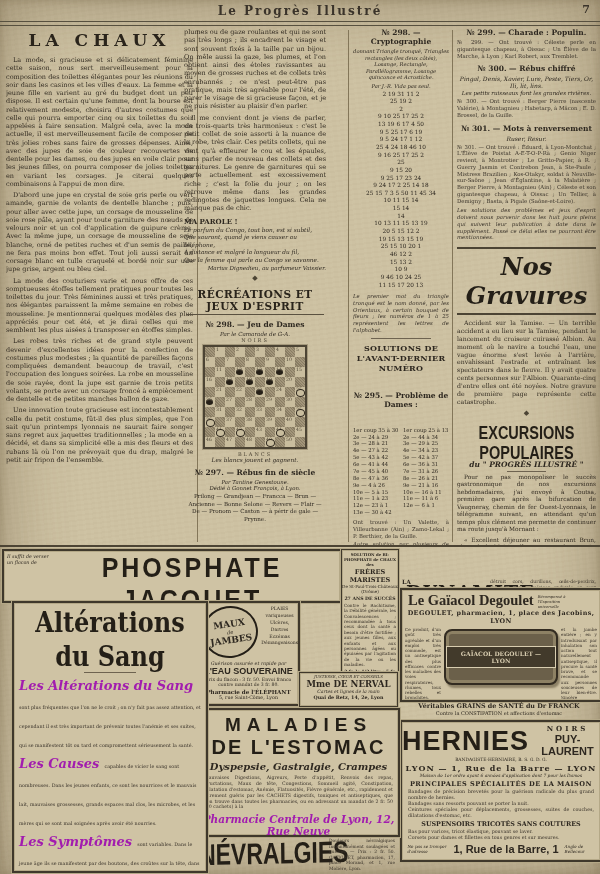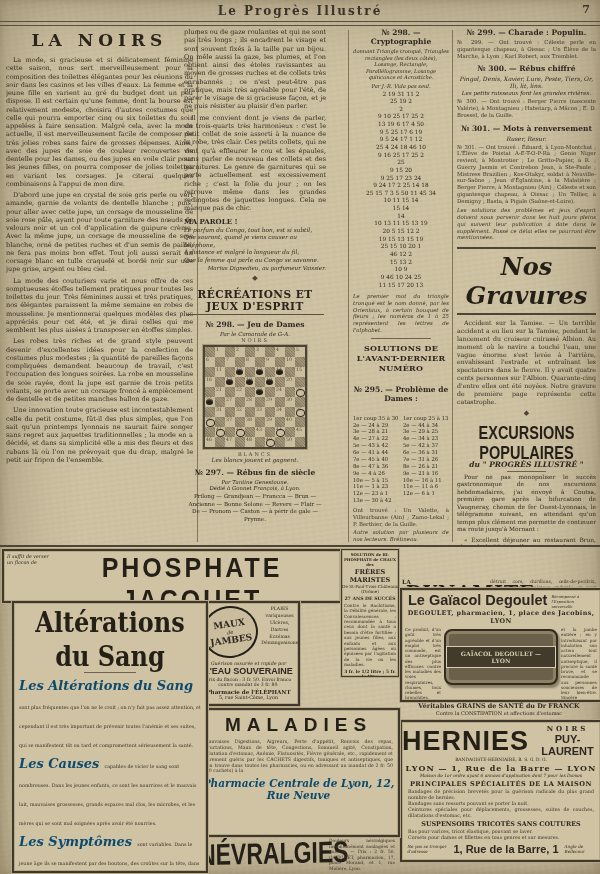--- a/index.html
+++ b/index.html
@@ -56,21 +56,21 @@
   .exc-title{font-size:14.5px;font-weight:bold;text-align:center;font-family:"Liberation Sans",sans-serif;
     transform:scaleY(1.25);transform-origin:top;letter-spacing:0px;color:#241f17;margin-top:6px;}
   .exc-sub{font-size:7.5px;font-style:italic;font-weight:bold;text-align:center;margin:5px 0 2px 0;}
   
   .adbox{position:absolute;border:2px solid #3f382b;box-shadow:0 0 0 1px #b4a887, inset 0 0 0 1px #b4a887;
     background:#cfc3a4;overflow:hidden;}
   .phos-title{font-size:25px;font-weight:bold;letter-spacing:3px;text-align:center;
     font-family:"Liberation Sans",sans-serif;transform:scaleY(1.1);transform-origin:top;color:#241f17;}
   .alter-title{font-size:24px;font-weight:bold;text-align:center;font-family:"DejaVu Serif",serif;
     transform:scaleY(1.15);transform-origin:top;color:#241f17;}
-  .script-h{font-size:13px;font-weight:bold;font-style:italic;color:#0c4a6e;}
+  .script-h{font-size:13px;font-weight:bold;font-style:italic;color:#a21caf;}
   .oval{border:2px solid #241f17;border-radius:50%;width:64px;height:48px;display:flex;flex-direction:column;
     align-items:center;justify-content:center;transform:rotate(-8deg);margin:3px;background:#c9bd9e;}
   .hern-title{font-size:27px;font-weight:bold;font-family:"Liberation Sans",sans-serif;color:#241f17;letter-spacing:1px;}
   .est-t1{font-size:19px;font-weight:bold;letter-spacing:6px;font-family:"Liberation Sans",sans-serif;text-align:center;color:#241f17;}
   .est-t2{font-size:20px;font-weight:bold;letter-spacing:2px;font-family:"Liberation Sans",sans-serif;text-align:center;color:#241f17;}
   .est-t3{font-size:10px;font-weight:bold;font-style:italic;text-align:center;margin-top:2px;}
   .nev-title{font-size:23px;font-weight:bold;font-family:"Liberation Sans",sans-serif;transform:scaleY(1.3) rotate(-1deg);
     transform-origin:left center;color:#241f17;}
   .dyn-title{font-size:19px;font-weight:bold;font-family:"DejaVu Serif",serif;transform:scaleY(1.2);color:#241f17;letter-spacing:1px;}
   .tin{width:110px;height:52px;margin:2px auto;border-radius:8px;background:#6b604a;border:2px solid #332c21;
@@ -86,21 +86,21 @@
   <div class="masthead">Le Progrès Illustré</div>
   <div class="pageno">7</div>
   <div class="headrule"></div>
 
   <div class="vrule" style="left:197px"></div>
   <div class="vrule" style="left:348px"></div>
   <div class="vrule" style="left:452px"></div>
   <div class="midrule"></div>
 
   <div class="col" style="left:6px;width:187px">
-    <div class="sect-title">LA NOIRS</div>
+    <div class="sect-title">LA CHAUX</div>
     <div class="body">
       <p>La mode, si gracieuse et si délicatement féminine cette saison, nous sert merveilleusement pour la composition des toilettes élégantes pour les réunions du soir dans les casinos et les villes d'eaux. La femme et la jeune fille en varient au gré du budget dont un peu dispose. Il est certain qu'une femme, dont la bourse est relativement modeste, choisira d'autres costumes que celle qui pourra emporter cinq ou six toilettes du soir appelées à faire sensation. Malgré cela, avec la mode actuelle, il est merveilleusement facile de composer de très jolies robes sans faire de grosses dépenses. Ainsi, avec des jupes de soie de couleur recouvertes de dentelle pour les dames, ou des jupes en voile clair pour les jeunes filles, on pourra composer de jolies toilettes en variant les corsages. Je citerai quelques combinaisons à l'appui de mon dire.</p>
       <p>D'abord une jupe en crystal de soie gris perle ou vert amande, garnie de volants de dentelle blanche ; puis, pour aller avec cette jupe, un corsage de mousseline de soie rose pâle, ayant pour toute garniture des nœuds de velours noir et un col d'application de guipure crème. Avec la même jupe, un corsage de mousseline de soie blanche, orné de petites ruches et d'un semis de paille, ne fera pas moins bon effet. Tout joli aussi serait un corsage blanc en tulle craquelé et bordé noir sur une jupe grise, argent ou bleu ciel.</p>
       <p>La mode des couturiers varie et nous offre de ces somptueuses étoffes tellement pratiques pour toutes les toilettes du jour. Très féminines aussi et très pratiques, nos élégantes paraissent la même semaine en robes de mousseline. Je mentionnerai quelques modèles des plus appréciés pour cet été, et je dirai celles qui me semblent les plus aisées à transposer en étoffes simples.</p>
       <p>Les robes très riches et de grand style peuvent devenir d'excellentes idées pour la confection de costumes plus modestes ; la quantité de pareilles façons compliquées demandent beaucoup de travail, c'est l'occupation des longues soirées. La robe en mousseline de soie rayée, dont la jupe est garnie de trois petits volants, se porte avec un corsage froncé à empiècement de dentelle et de petites manches ballon de gaze.</p>
       <p>Une innovation toute gracieuse est incontestablement celle du petit costume, fût-il des plus simples, que l'on sait qu'un printemps lyonnais ne saurait faire songer sans regret aux jaquettes traditionnelles ; la mode en a décidé, et dans sa simplicité elle a mis des fleurs et des rubans là où l'on ne prévoyait que du drap, malgré le petit air fripon de l'ensemble.</p>
     </div>
   </div>
 
   <div class="col" style="left:184px;width:142px">
@@ -374,21 +374,21 @@
 19 15 13 15 19
 25 15 10 20 1
 46 12 2
 15 13 2
 10 9
 9 46 10 24 25
 11 15 17 20 13</div>
     <div class="tiny it" style="margin-top:4px">Le premier mot du triangle tronqué est le nom donné, par les Orientaux, à certain bouquet de fleurs ; les numéros de 1 à 25 représentent les lettres de l'alphabet.</div>
     <hr class="rule-s">
     <div class="sol-head">SOLUTIONS DE L'AVANT-DERNIER NUMÉRO</div>
-    <div class="numhead" style="margin:12px 0">№ 295. — Problème de Dames :</div>
+    <div class="numhead" style="margin:18px 0">№ 295. — Problème de Dames :</div>
     <div class="moves">
       <div class="prelines">1er coup 35 à 30
 2e — 24 à 29
 3e — 28 à 21
 4e — 27 à 22
 5e — 43 à 42
 6e — 41 à 44
 7e — 45 à 40
 8e — 47 à 36
 9e — 4 à 26
@@ -461,21 +461,21 @@
 
   <div style="position:absolute;left:400px;top:578px;width:198px;height:36px">
     <span style="position:absolute;left:2px;top:0;font-size:6px;font-weight:bold">LA</span>
     <div class="dyn-title" style="position:absolute;left:6px;top:4px">DYNAMITE</div>
     <div class="tiny" style="position:absolute;left:90px;top:1px;width:106px;font-size:4.6px">détruit cors, durillons, œils-de-perdrix, verrues, etc. ; guérison radicale en sept jours, sans douleur, sans danger. Prix du flacon : 0 fr. 60 ; par poste, 0 fr. 75.</div>
     <div class="tiny b" style="position:absolute;left:90px;top:25px;width:106px;font-size:4.6px;text-align:left">Dépositaire : M. Charles PÉRONNET, 50, rue Paul-Bert, Lyon.</div>
   </div>
 
   <div class="adbox" style="left:400px;top:588px;width:198px;height:110px">
     <div style="display:flex;align-items:flex-start">
-      <div class="b" style="font-size:14.5px;margin:2px 0 0 6px;font-family:Liberation Sans, sans-serif">Le Gaïacol Degoulet</div>
+      <div class="b" style="font-size:14.5px;margin:2px 0 0 6px;font-family:Liberation Serif, serif">Le Gaïacol Degoulet</div>
       <div class="it" style="font-size:3.8px;margin:4px 2px 0 4px;width:40px">Récompensé à l'Exposition universelle</div>
     </div>
     <div class="center b" style="font-size:6.4px;letter-spacing:.4px">DEGOULET, pharmacien, 1, place des Jacobins, LYON</div>
     <div style="display:flex;gap:3px;margin-top:2px;padding:0 3px">
       <div class="tiny" style="width:40px;font-size:4.2px">Ce produit, d'un goût très agréable et d'un emploi très commode, est un antiseptique des plus efficaces contre les maladies des voies respiratoires, rhumes, toux rebelles et bronchites.</div>
       <div style="flex:1">
         <div class="tin">
           <div class="tin-inner">GAÏACOL DEGOULET — LYON</div>
         </div>
       </div>
@@ -527,23 +527,31 @@
 Eczémas
 Démangeaisons</div>
     </div>
     <div class="center it" style="font-size:4.8px">Guérison assurée et rapide par</div>
     <div class="center b" style="font-size:9px;font-family:'Liberation Sans',sans-serif">L'EAU SOUVERAINE</div>
     <div class="center" style="font-size:4.6px;margin-top:1px">Prix du flacon : 3 fr. 50. Envoi franco contre mandat de 3 fr. 80.</div>
     <div class="center b" style="font-size:5.6px;margin-top:2px">Pharmacie de l'ÉLÉPHANT</div>
     <div class="center" style="font-size:4.8px">5, rue Saint-Côme, Lyon</div>
   </div>
 
+  <div class="adbox" style="left:299px;top:672px;width:97px;height:33px;border-width:1px">
+    <div class="center it" style="font-size:4px;margin-top:1px">JUSTESSE, CŒUR ET CONSEILS</div>
+    <div class="center b" style="font-size:8.6px">Mme DE NERVAL</div>
+    <div class="center it" style="font-size:4.6px">Cartes et lignes de la main</div>
+    <div class="center b" style="font-size:4.8px">Quai de Retz, 14, 2e, Lyon</div>
+  </div>
 
   <div class="adbox" style="left:197px;top:708px;width:199px;height:125px">
     <div class="est-t1" style="margin-top:4px">MALADIES</div>
+    <div class="est-t2">DE L'ESTOMAC</div>
+    <div class="est-t3">Dyspepsie, Gastralgie, Crampes</div>
     <div class="tiny" style="margin:3px 5px;font-size:4.7px">Mauvaises Digestions, Aigreurs, Perte d'appétit, Renvois des repas, Éructations, Maux de tête, Congestions, Sommeil agité, Constipation, Dilatation d'estomac, Anémie, Flatuosités, Fièvre générale, etc., rapidement et sûrement guéris par les CACHETS digestifs, toniques et antiseptiques, que l'on trouve dans toutes les pharmacies, ou en adressant un mandat de 2 fr. 50 (60 cachets) à la</div>
     <div class="center script-h" style="font-size:10.5px">Pharmacie Centrale de Lyon, 12, Rue Neuve</div>
   </div>
 
   <div style="position:absolute;left:197px;top:838px;width:199px;height:34px">
     <div class="nev-title" style="position:absolute;left:2px;top:4px">NÉVRALGIES</div>
     <div class="tiny" style="position:absolute;left:132px;top:0;width:66px;font-size:4.4px">Douleurs névralgiques instantanément soulagées et guéries. — Prix : 2 fr. 50. GATIGNET, pharmacien, 17, place Morand, et 1, rue Molière, Lyon.</div>
   </div>
 
   <div class="adbox" style="left:12px;top:601px;width:192px;height:268px">

